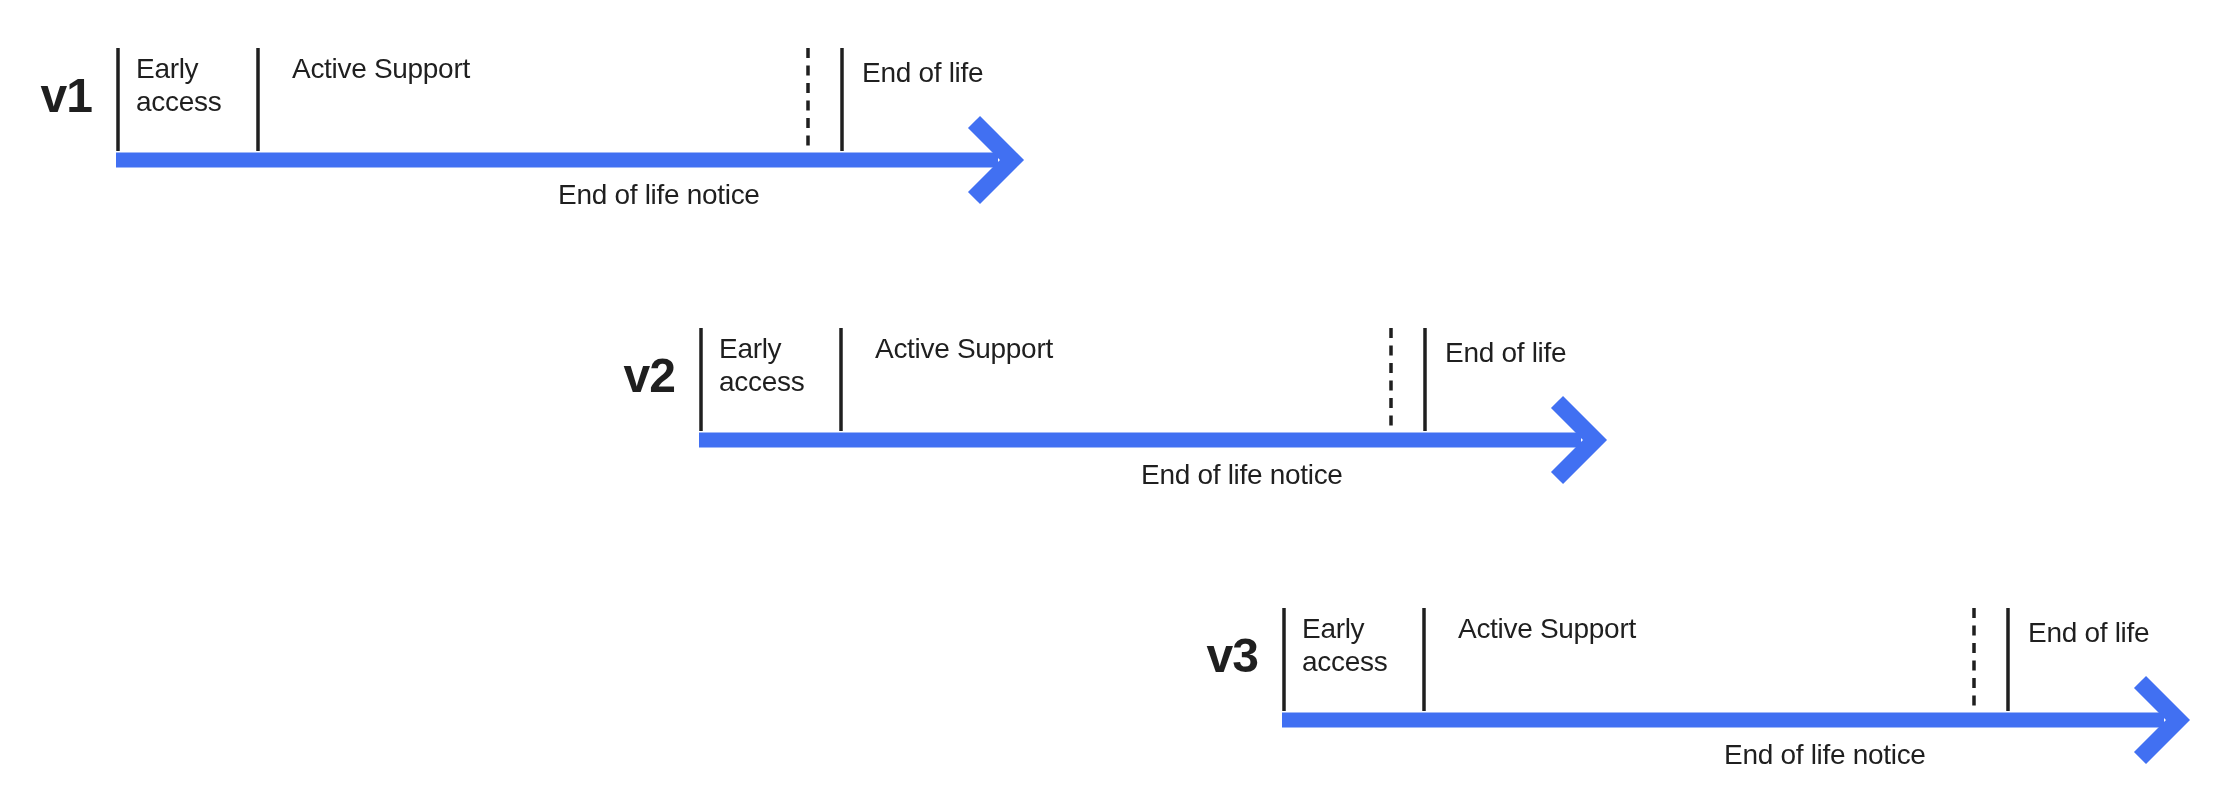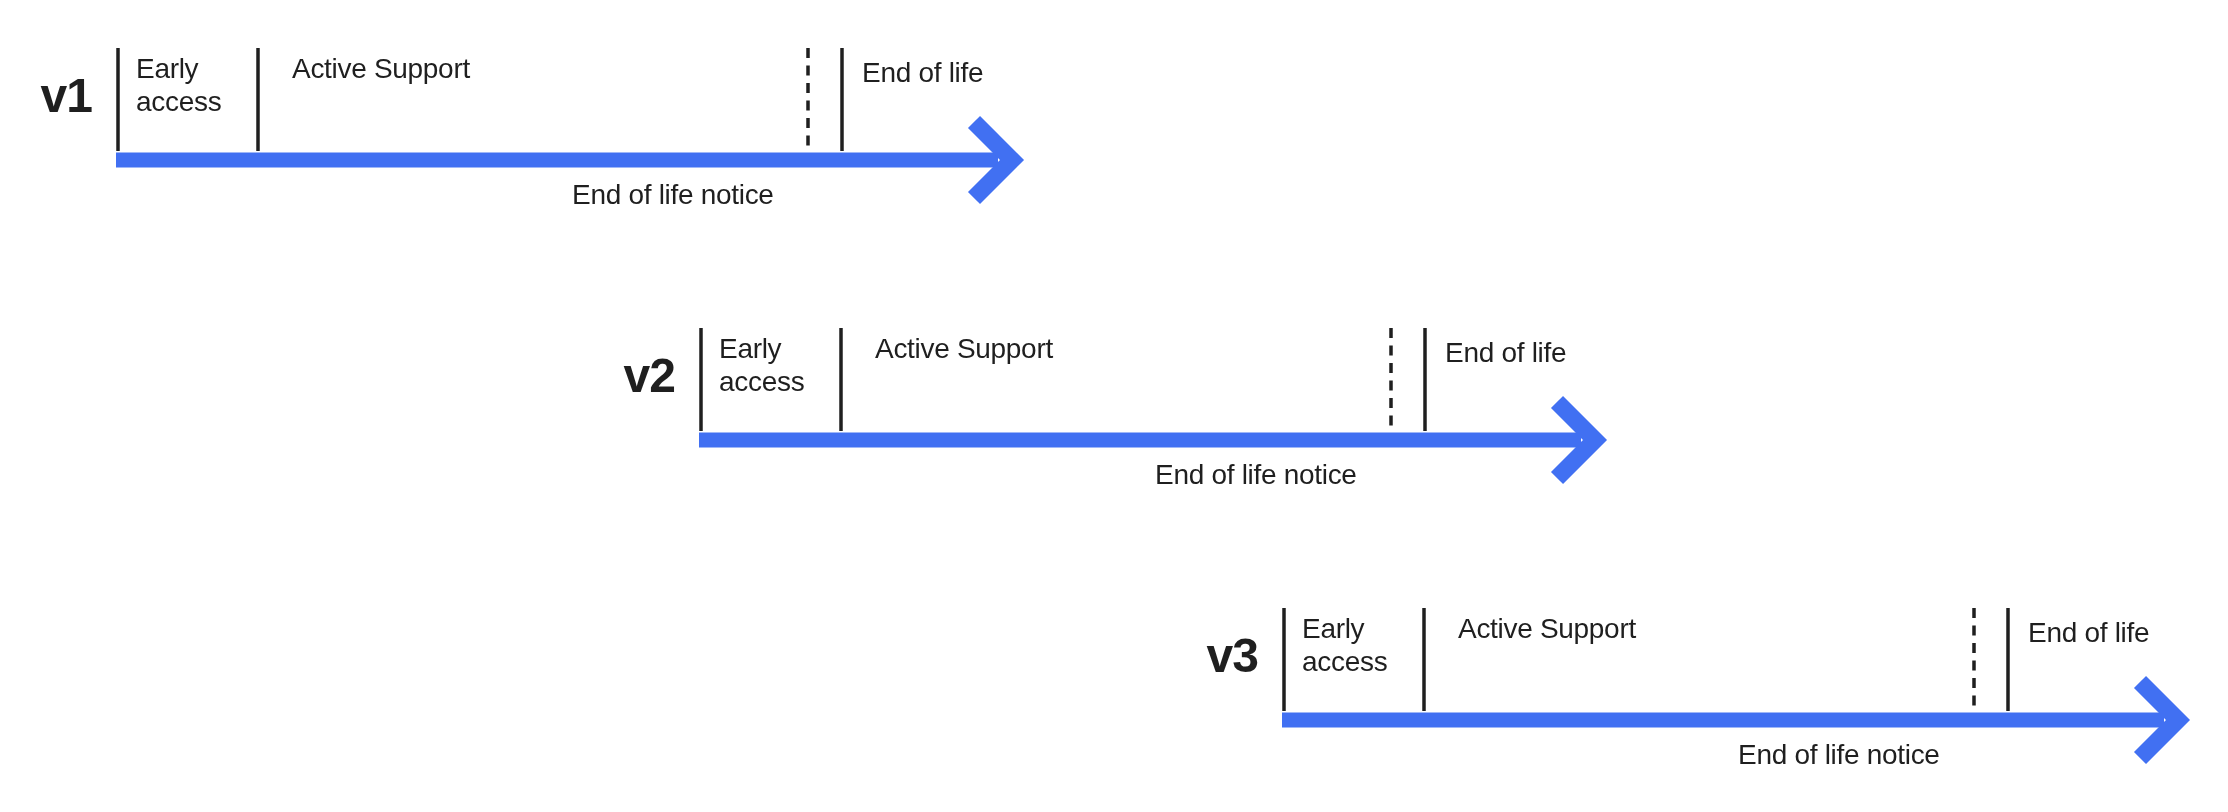--- a/index.html
+++ b/index.html
@@ -73,21 +73,21 @@
     font-size: 28px;
     font-weight: 400;
     line-height: 33px;
     color: var(--line, #1f1f1f);
     letter-spacing: -0.3px;
     white-space: nowrap;
   }
   .lbl-early  { left: 136px; top: 44px; width: 130px; white-space: normal; }
   .lbl-active { left: 264px; top: 44px; margin-left: 28px; }
   .lbl-eol    { left: 862px; top: 48px; }
-  .lbl-notice { left: 572px; top: 170px; }
+  .lbl-notice { left: 558px; top: 170px; }
 </style>
 </head>
 <body>
 
 <div class="canvas">
 
   <div class="tl tl-0">
     <svg class="tl-svg" viewBox="0 0 1110 215" aria-hidden="true">
       <line class="tick" x1="118" y1="40" x2="118" y2="143"></line>
       <line class="tick" x1="258" y1="40" x2="258" y2="143"></line>

